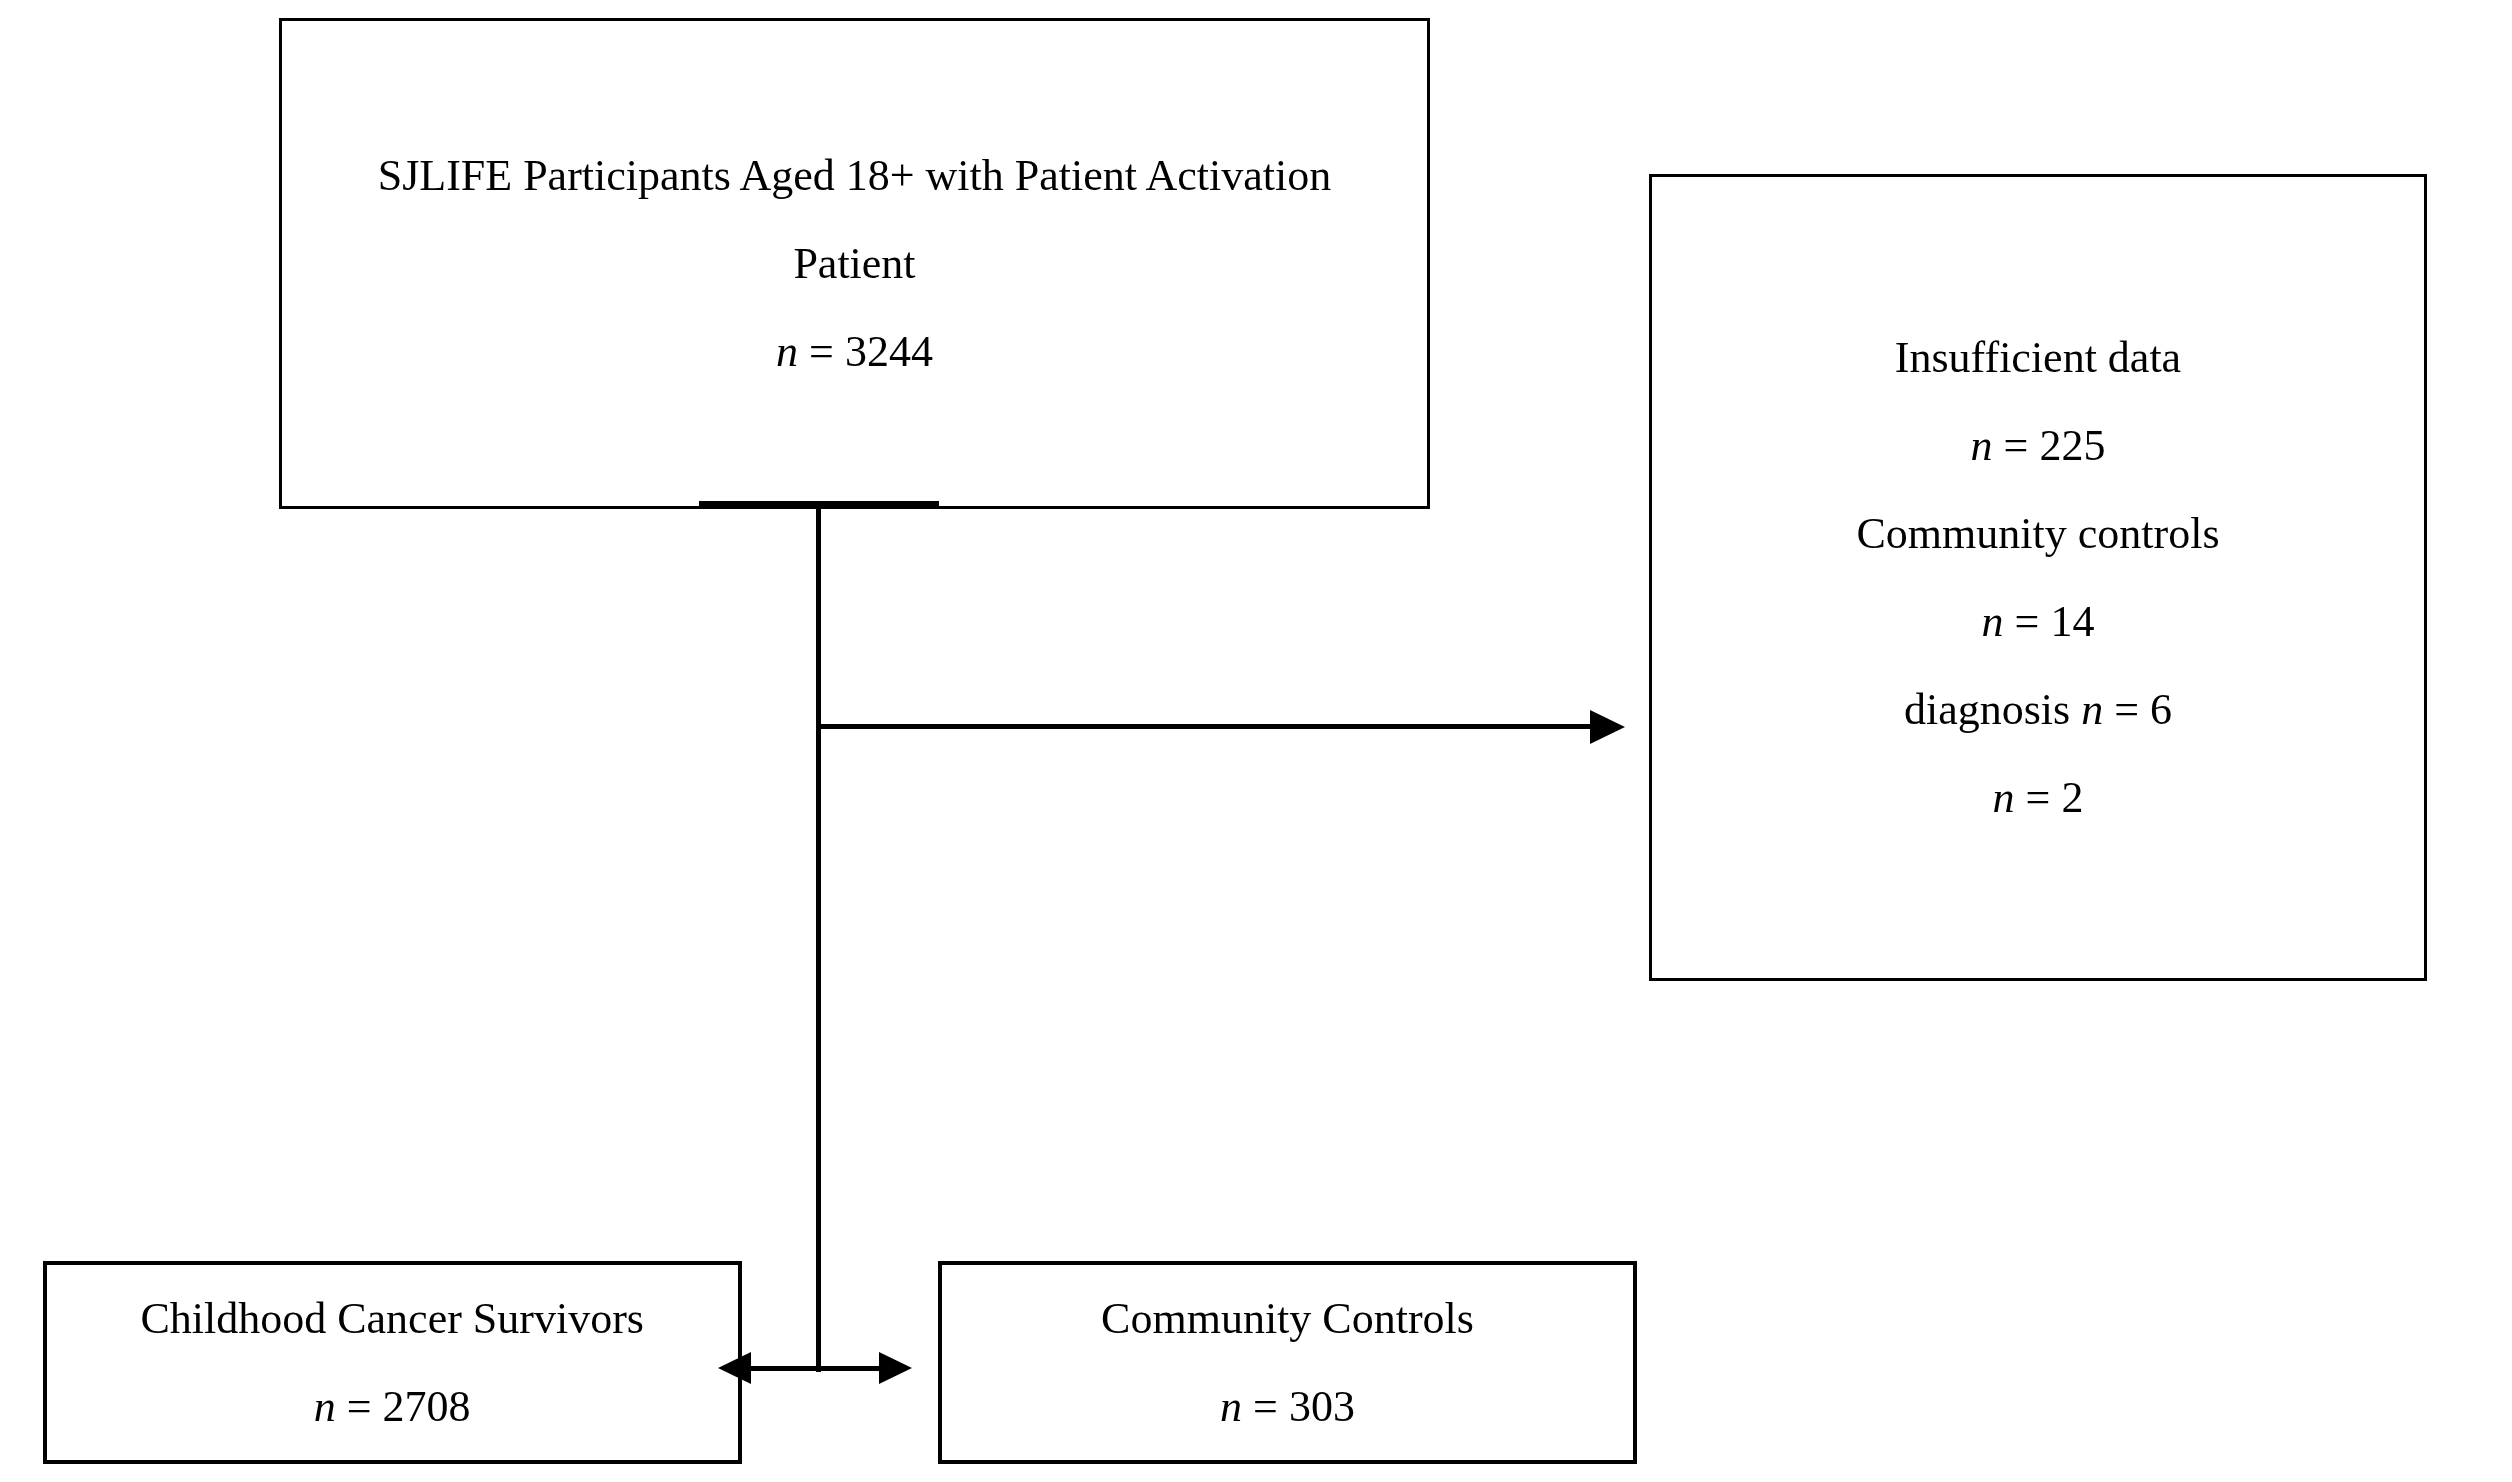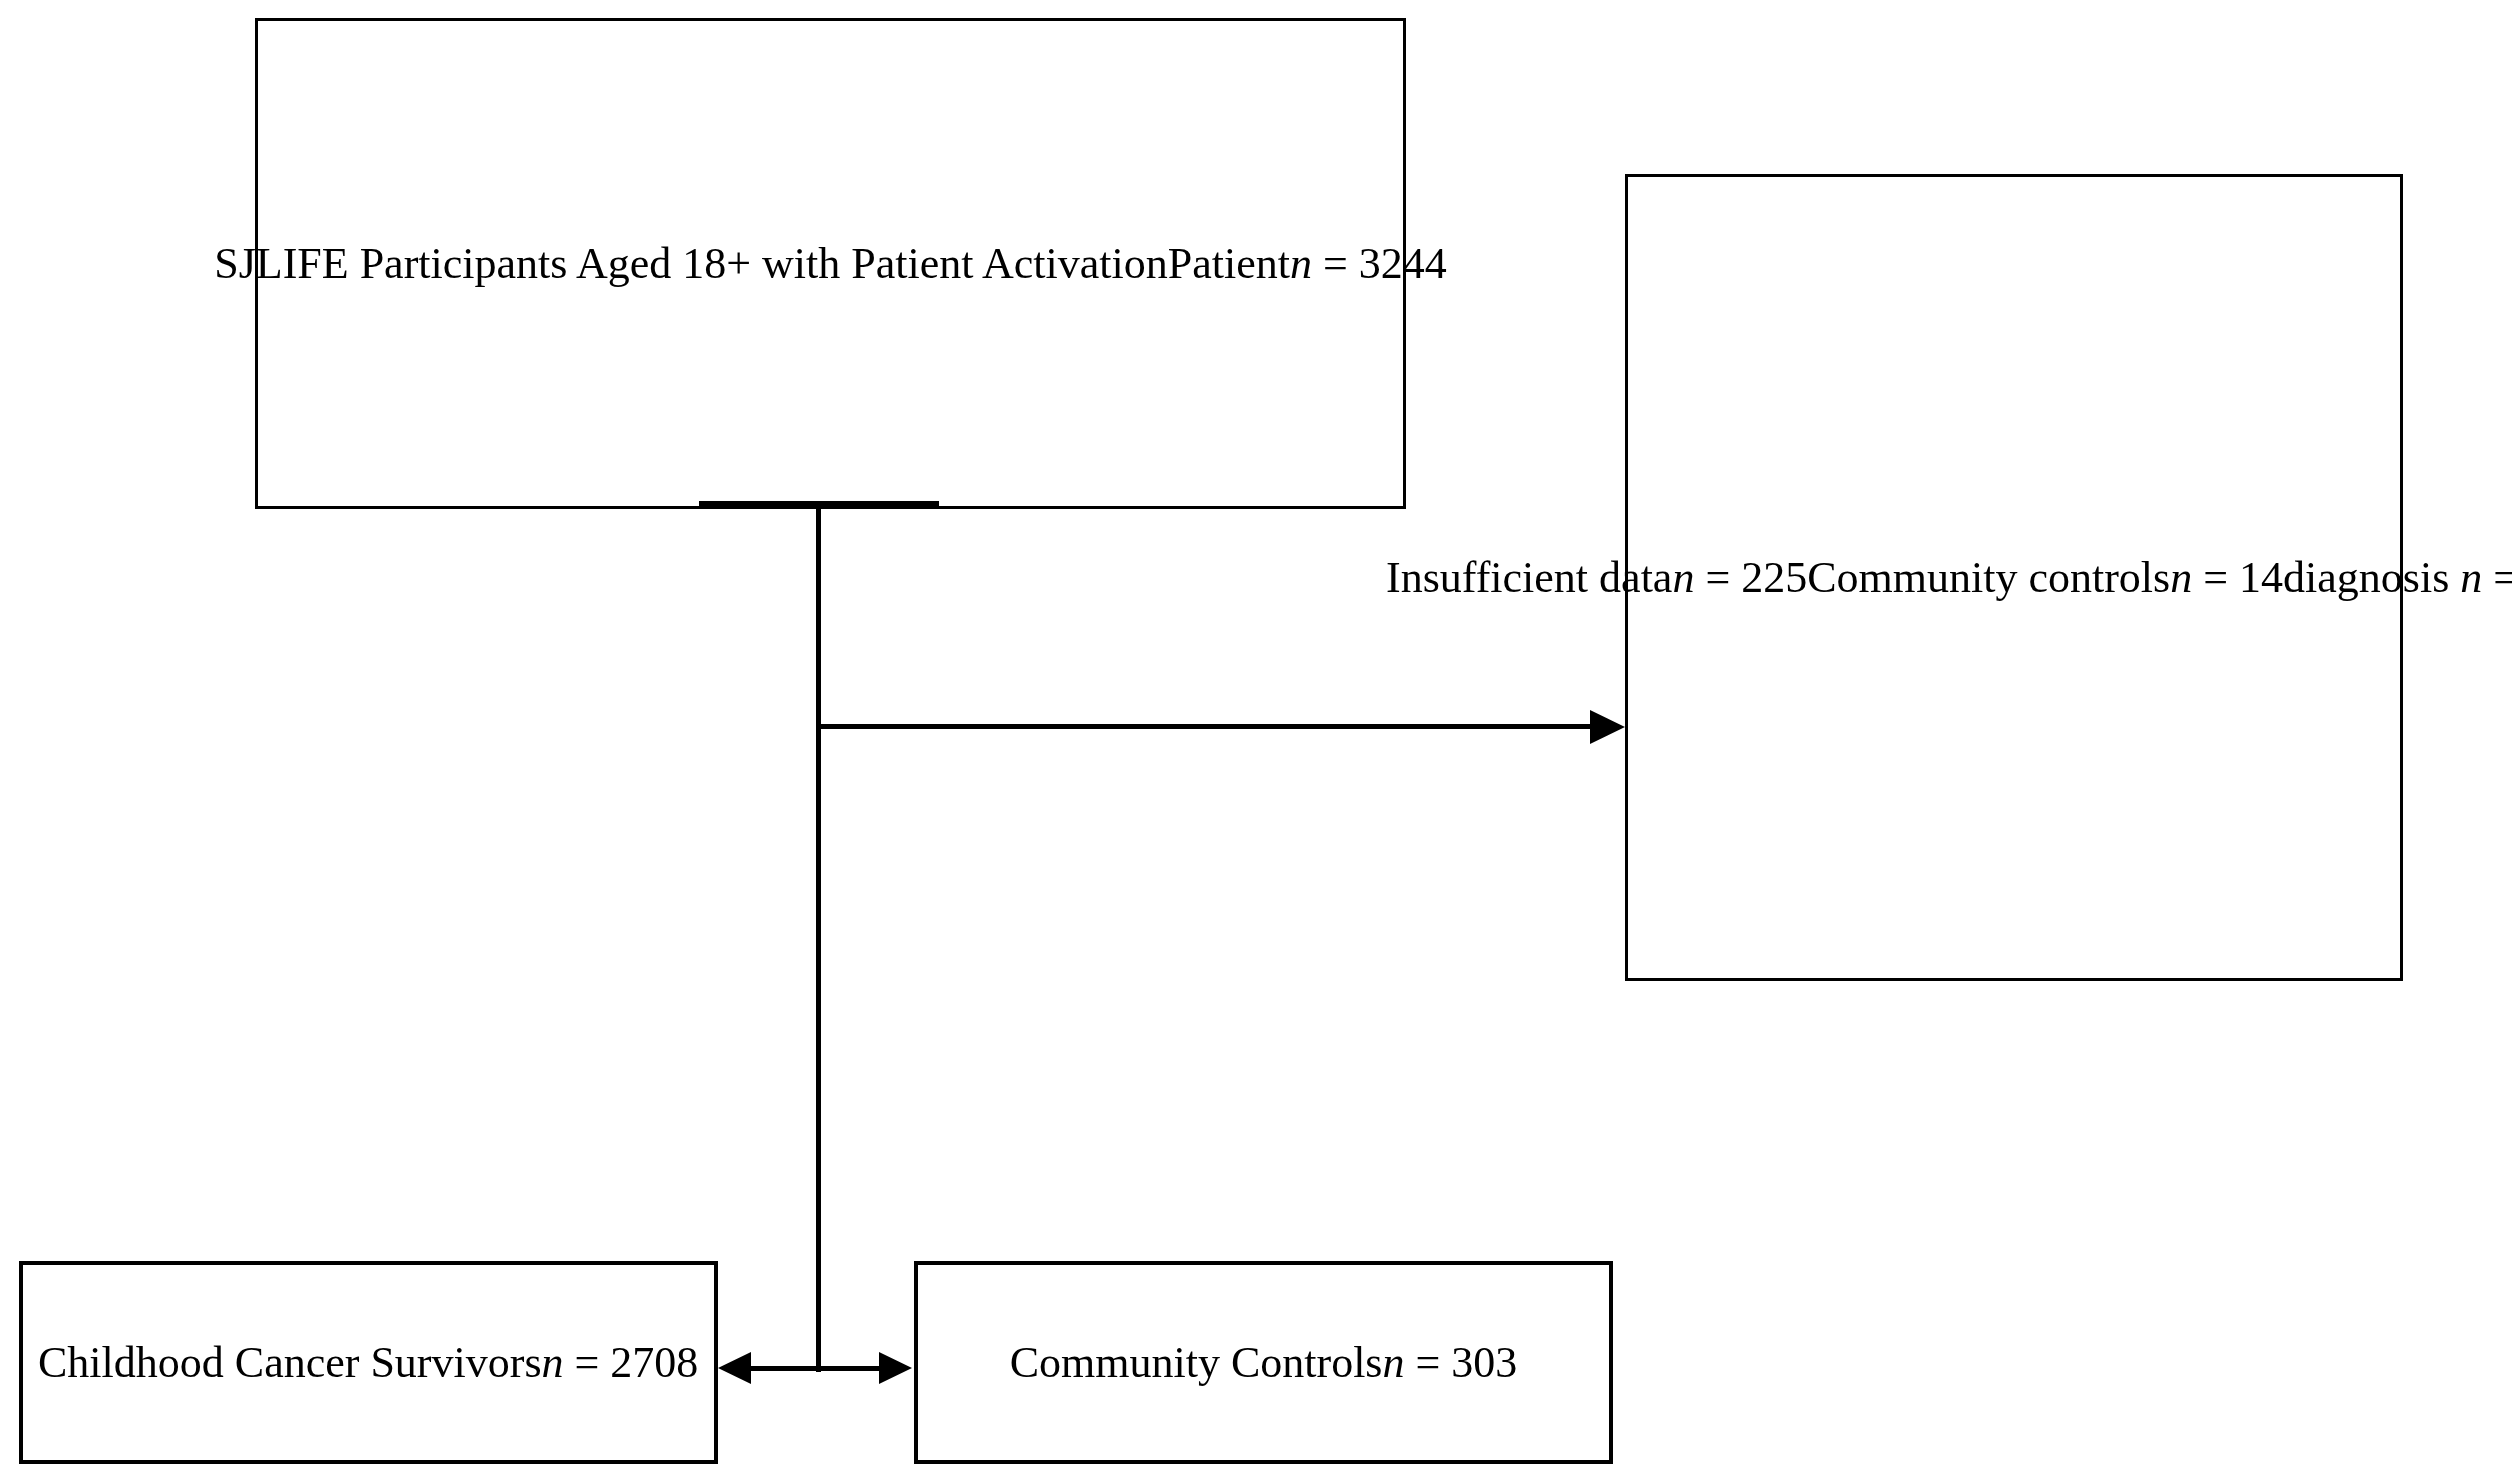--- a/index.html
+++ b/index.html
@@ -11,24 +11,25 @@
     color: var(--ink, #000000);
     font-family: "Liberation Serif", "DejaVu Serif", serif;
     overflow: hidden;
   }
   .box {
     position: absolute;
     box-sizing: border-box;
     border: 3.9px solid var(--ink, #000000);
     background: var(--paper, #ffffff);
     display: flex;
-    flex-direction: row;
+    flex-direction: column;
     justify-content: center;
     align-items: center;
     text-align: center;
+    margin-left: 24px;
   }
   .box.thick { border-width: 4.5px; }
   .bline {
     font-size: 44px;
     line-height: 88px;
     white-space: pre;
   }
   .bline i { font-style: italic; }
   .shape { position: absolute; background: var(--ink, #000000); }
   .tri { position: absolute; width: 0; height: 0; }

